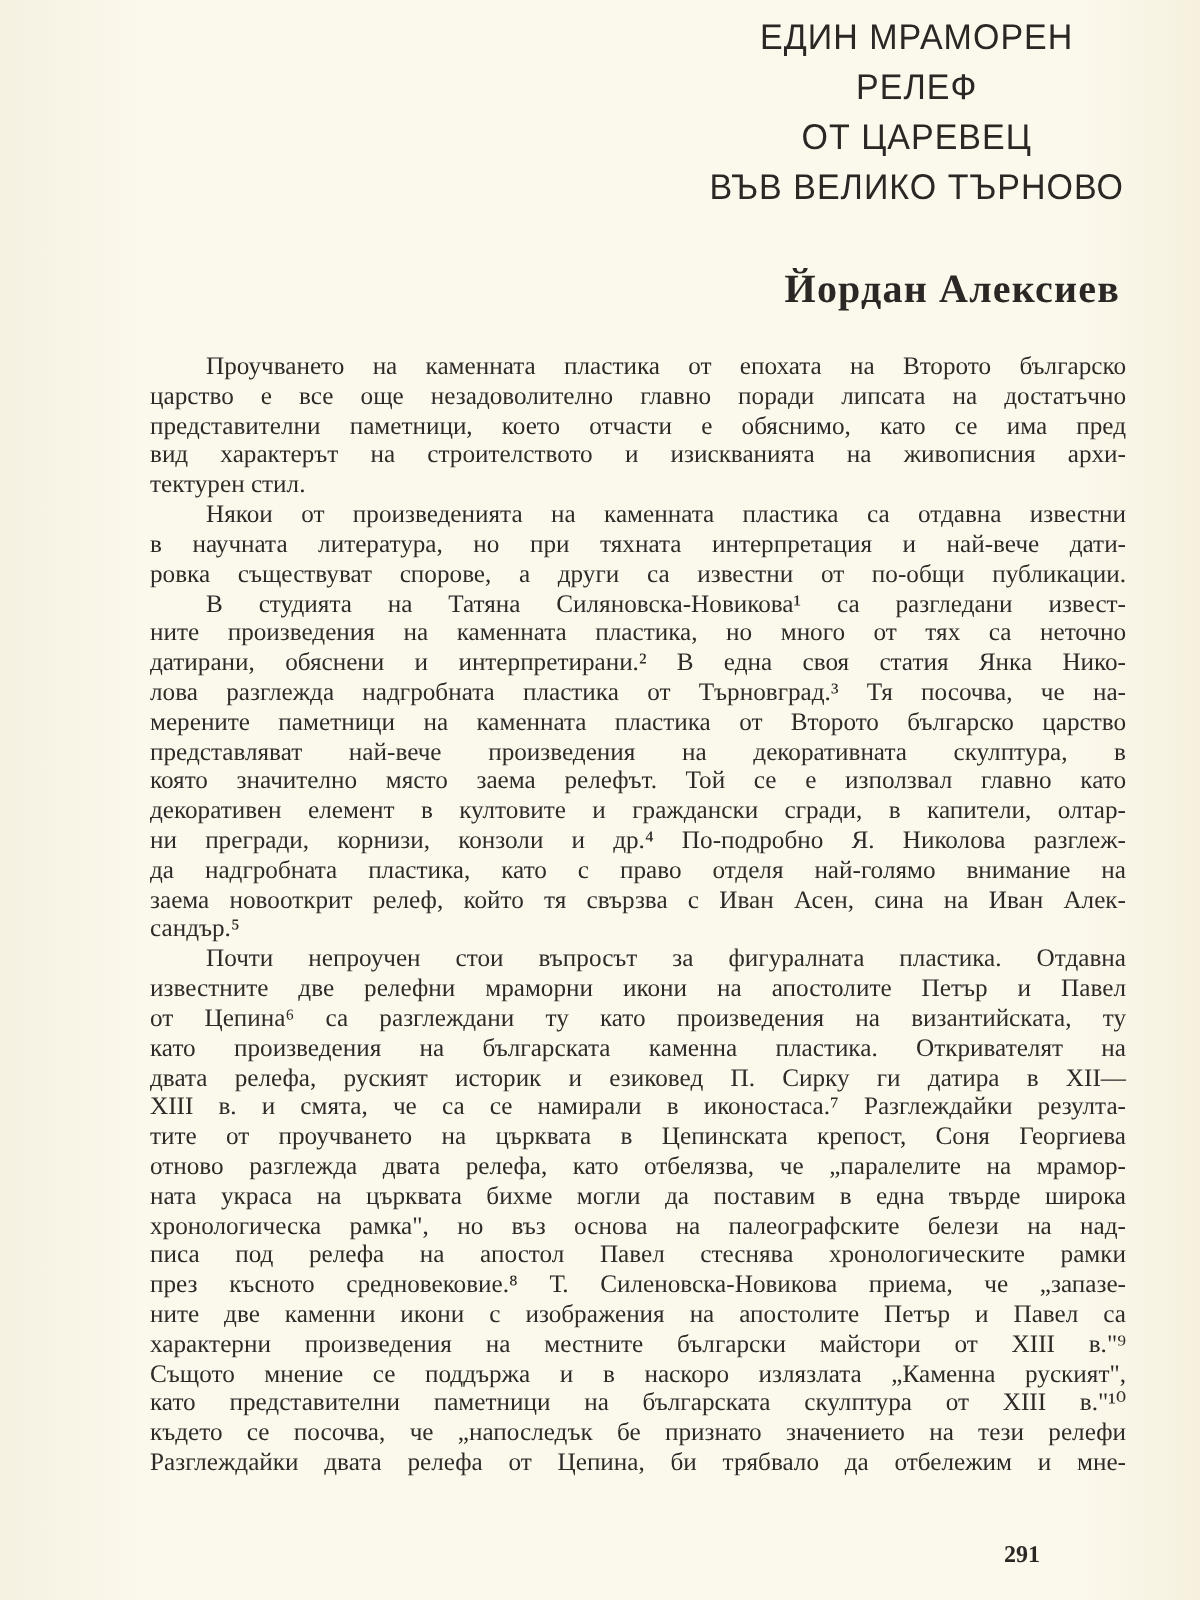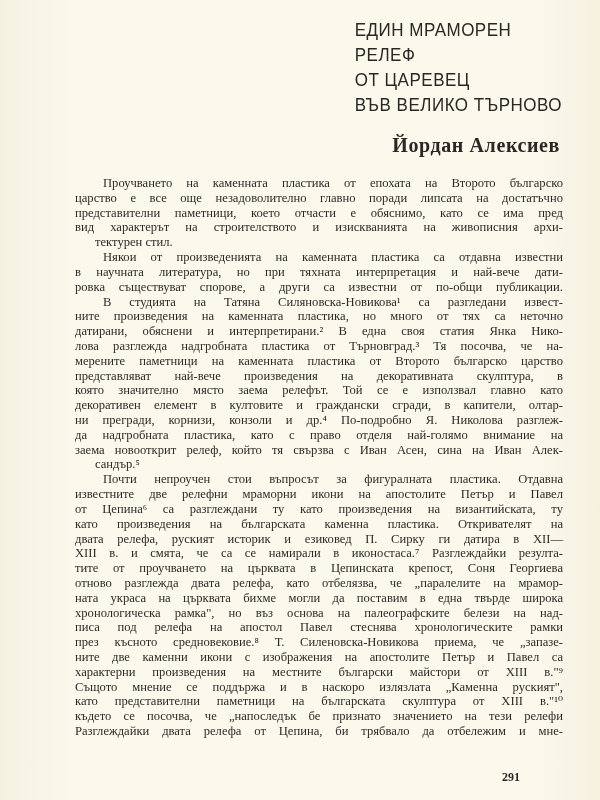--- a/index.html
+++ b/index.html
@@ -17,22 +17,22 @@
   }
   .page-shade {
     position: absolute;
     inset: 0;
     background: linear-gradient(90deg, rgba(235,228,205,0.35) 0%, rgba(255,255,255,0) 12%, rgba(255,255,255,0) 90%, rgba(240,232,205,0.45) 100%);
     pointer-events: none;
   }
   .title-block {
     position: absolute;
     right: 38px;
-    top: 18px;
-    text-align: left;
+    top: 6px;
+    text-align: center;
     font-family: "Liberation Sans", "DejaVu Sans", sans-serif;
     font-weight: normal;
     letter-spacing: 0.5px;
   }
   .title-line {
     font-size: 17px;
     line-height: 25px;
     color: #2b2725;
     display: block;
     transform: scaleY(1.05);
@@ -58,21 +58,20 @@
   }
   .line {
     display: block;
     white-space: nowrap;
     text-align: justify;
     text-align-last: justify;
     height: 14.82px;
   }
   .line.last {
     text-align-last: left;
-    margin-left: 20px;
   }
   .line.indent {
     padding-left: 28px;
   }
   .page-number {
     position: absolute;
     left: 502px;
     top: 770px;
     font-size: 12px;
     font-weight: bold;

